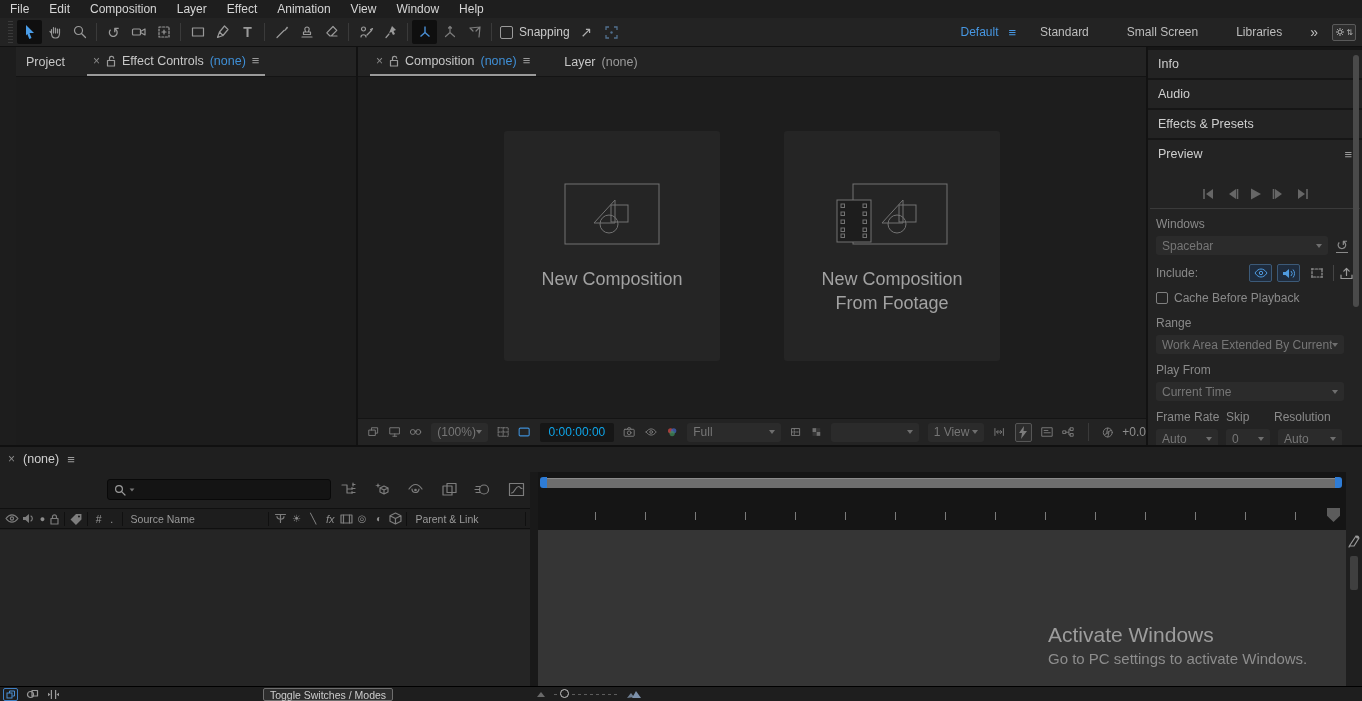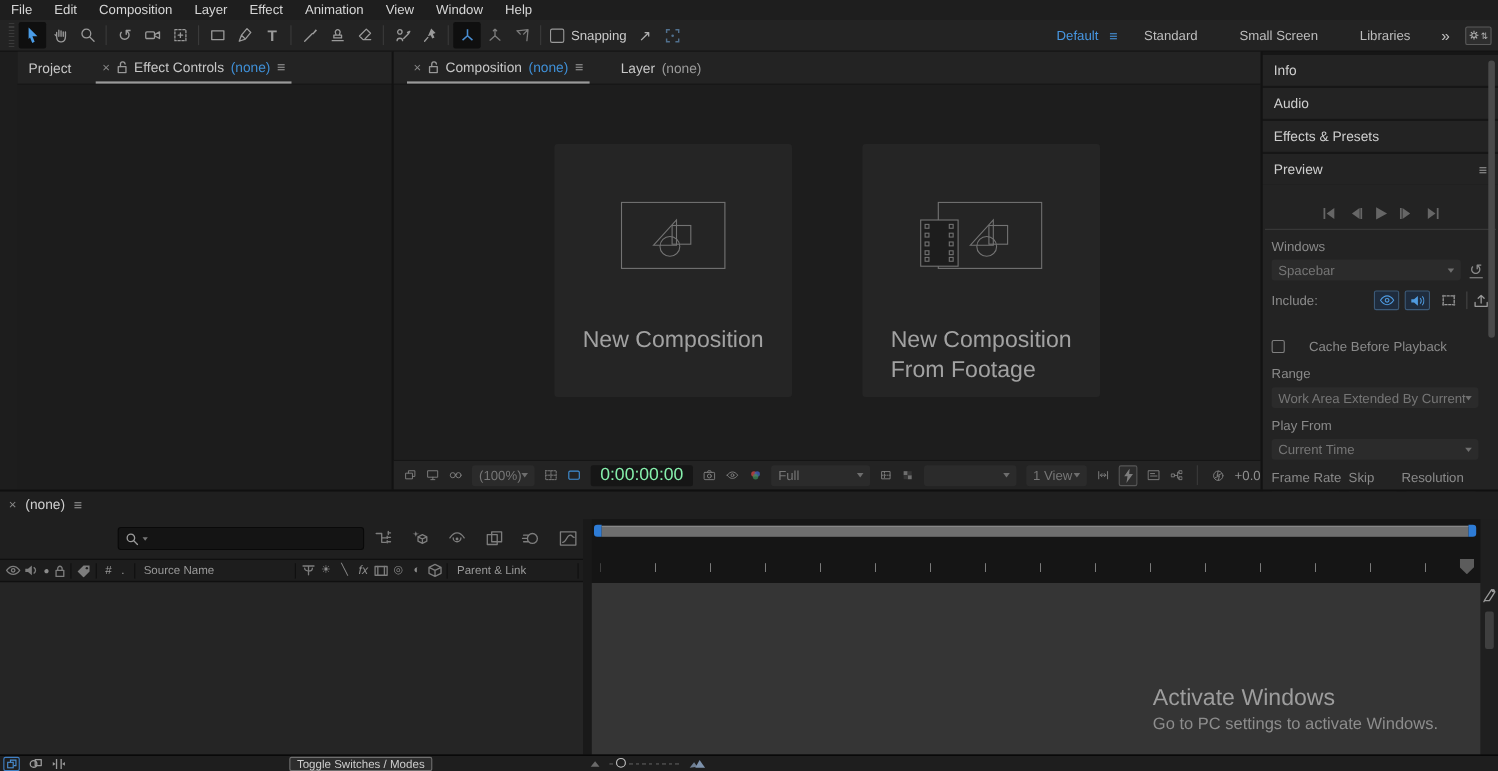--- a/index.html
+++ b/index.html
@@ -31,21 +31,21 @@
   .gearbox{width:24px;height:17px;background:#2e2e2e;border:1px solid #5a5a5a;border-radius:2px;display:flex;align-items:center;justify-content:center;gap:1px}
   
   .tabrow{height:30px;background:#232323;display:flex;align-items:flex-end;font-size:12.5px;color:#c7c7c7}
   .tab{display:flex;align-items:center;gap:6px;height:29px;padding:0 6px;white-space:nowrap}
   .tab.active{border-bottom:2px solid #9a9a9a}
   .none-blue{color:#3f8fd6}
   .xclose{color:#8a8a8a;font-size:12px}
   .hamb{color:#9a9a9a;font-size:13px}
   
   .tile{width:216px;height:230px;background:#252525;border-radius:3px;display:flex;flex-direction:column;align-items:center;padding-top:52px;cursor:pointer}
-  .tile .lbl{margin-top:50px;font-size:21px;color:#a2a2a2;line-height:1.35}
+  .tile .lbl{margin-top:22px;font-size:18px;color:#a2a2a2;text-align:center;line-height:1.35}
   
   .dd{background:#2b2b2b;border-radius:3px;height:19px;display:flex;align-items:center;justify-content:space-between;padding:0 6px;font-size:12px;color:#767676}
   .dd .chv{border-top-color:#6e6e6e}
   .cb{width:12px;height:12px;border:1px solid #808080;border-radius:2px;background:transparent;flex:none}
   .plabel{font-size:12px;color:#8a8a8a}
   
   #sidebar{left:1148px;top:47px;width:214px;height:398px;background:#161616}
   .sb-h{height:28px;background:#232323;display:flex;align-items:center;justify-content:space-between;padding:0 10px;font-size:12.5px;color:#cfcfcf;margin-bottom:2px}
   #preview-body{background:#232323;height:306px;position:relative;font-size:12px;overflow:hidden}
   
@@ -290,21 +290,21 @@
           <span>(100%)</span>
           <span class="chv"></span>
         </span>
       <svg width="16" height="14" viewBox="0 0 16 14">
           <rect class="ic" x="1.5" y="1.5" width="13" height="11" stroke-dasharray="2 1.4"></rect>
           <path class="ic" d="M8 1.5v11 M1.5 7h13" stroke-dasharray="2 1.4"></path>
         </svg>
       <svg width="16" height="14" viewBox="0 0 16 14">
           <rect x="1.5" y="2" width="13" height="10" rx="1.5" stroke="#3f8fd6" fill="none" stroke-width="1.4"></rect>
         </svg>
-      <span style="background:#161616;border-radius:2px;height:19px;display:flex;align-items:center;padding:0 9px;font-size:16px;color:#86efac">0:00:00:00</span>
+      <span style="background:#161616;border-radius:2px;height:19px;display:flex;align-items:center;padding:0 9px;font-size:12px;color:#0ea5e9">0:00:00:00</span>
       <svg width="16" height="14" viewBox="0 0 16 14">
           <rect class="ic" x="1.5" y="3.5" width="13" height="9" rx="1"></rect>
           <circle class="ic" cx="8" cy="8" r="2.4"></circle>
           <path class="ic" d="M5.5 3.5 6.5 1.5h3l1 2"></path>
         </svg>
       <svg width="16" height="14" viewBox="0 0 16 14">
           <path class="ic" d="M1.5 7C3.5 4 6 3 8 3s4.5 1 6.5 4C12.5 10 10 11 8 11S3.5 10 1.5 7z"></path>
           <circle class="ic" cx="8" cy="7" r="1.8"></circle>
         </svg>
       <svg width="16" height="14" viewBox="0 0 16 14">
@@ -437,21 +437,21 @@
               </svg>
           </span>
           <span style="width:1px;height:16px;background:#454545"></span>
           <span>
             <svg width="15" height="13" viewBox="0 0 15 13">
                 <path class="ic" stroke="#8a8a8a" d="M2 8v3.5h11V8 M7.5 1.5v7 M4.8 4.2 7.5 1.5l2.7 2.7"></path>
               </svg>
           </span>
         </div>
 
-        <div class="row" style="margin-top:26px;gap:22px">
+        <div class="row" style="margin-top:9px;gap:6px">
           <span class="cb"></span>
           <span class="plabel">Cache Before Playback</span>
         </div>
 
         <div class="plabel" style="margin-top:11px">Range</div>
         <span class="dd" style="width:188px;margin-top:5px">
             <span style="white-space:nowrap;overflow:hidden">Work Area Extended By Current...</span>
             <span class="chv"></span>
           </span>
 

